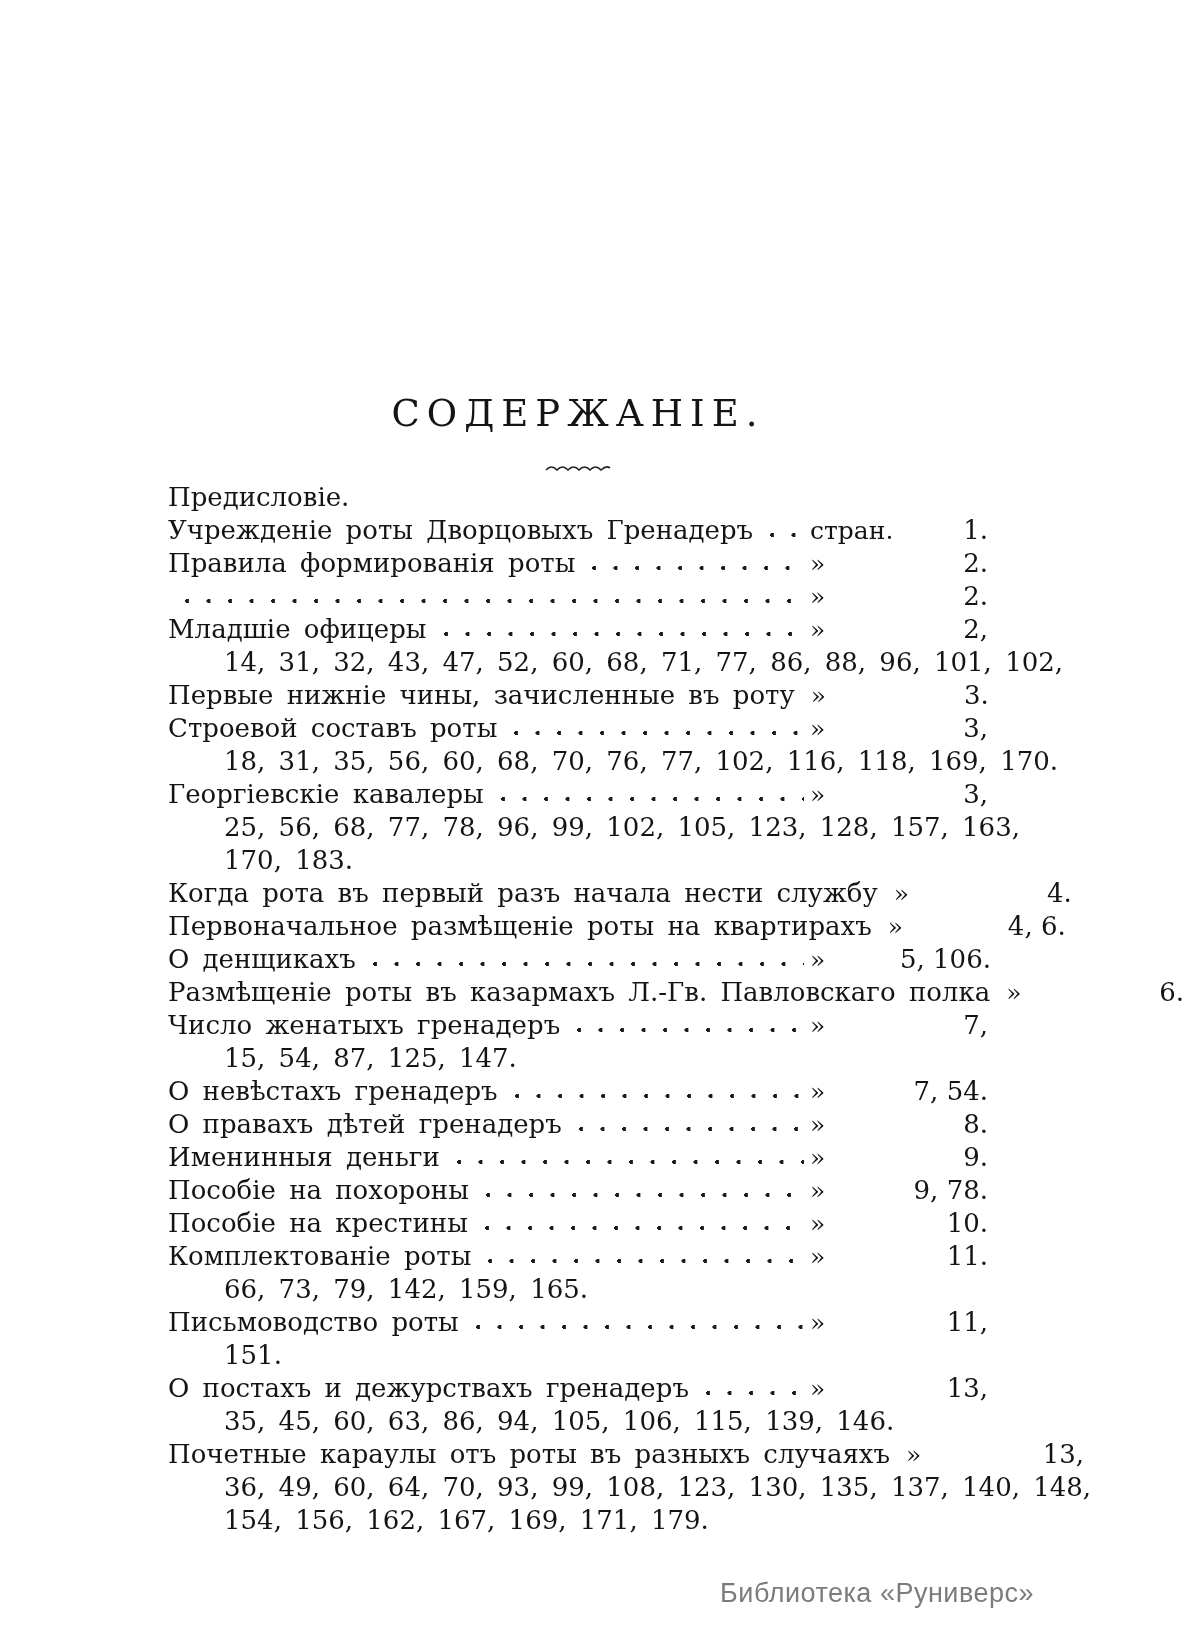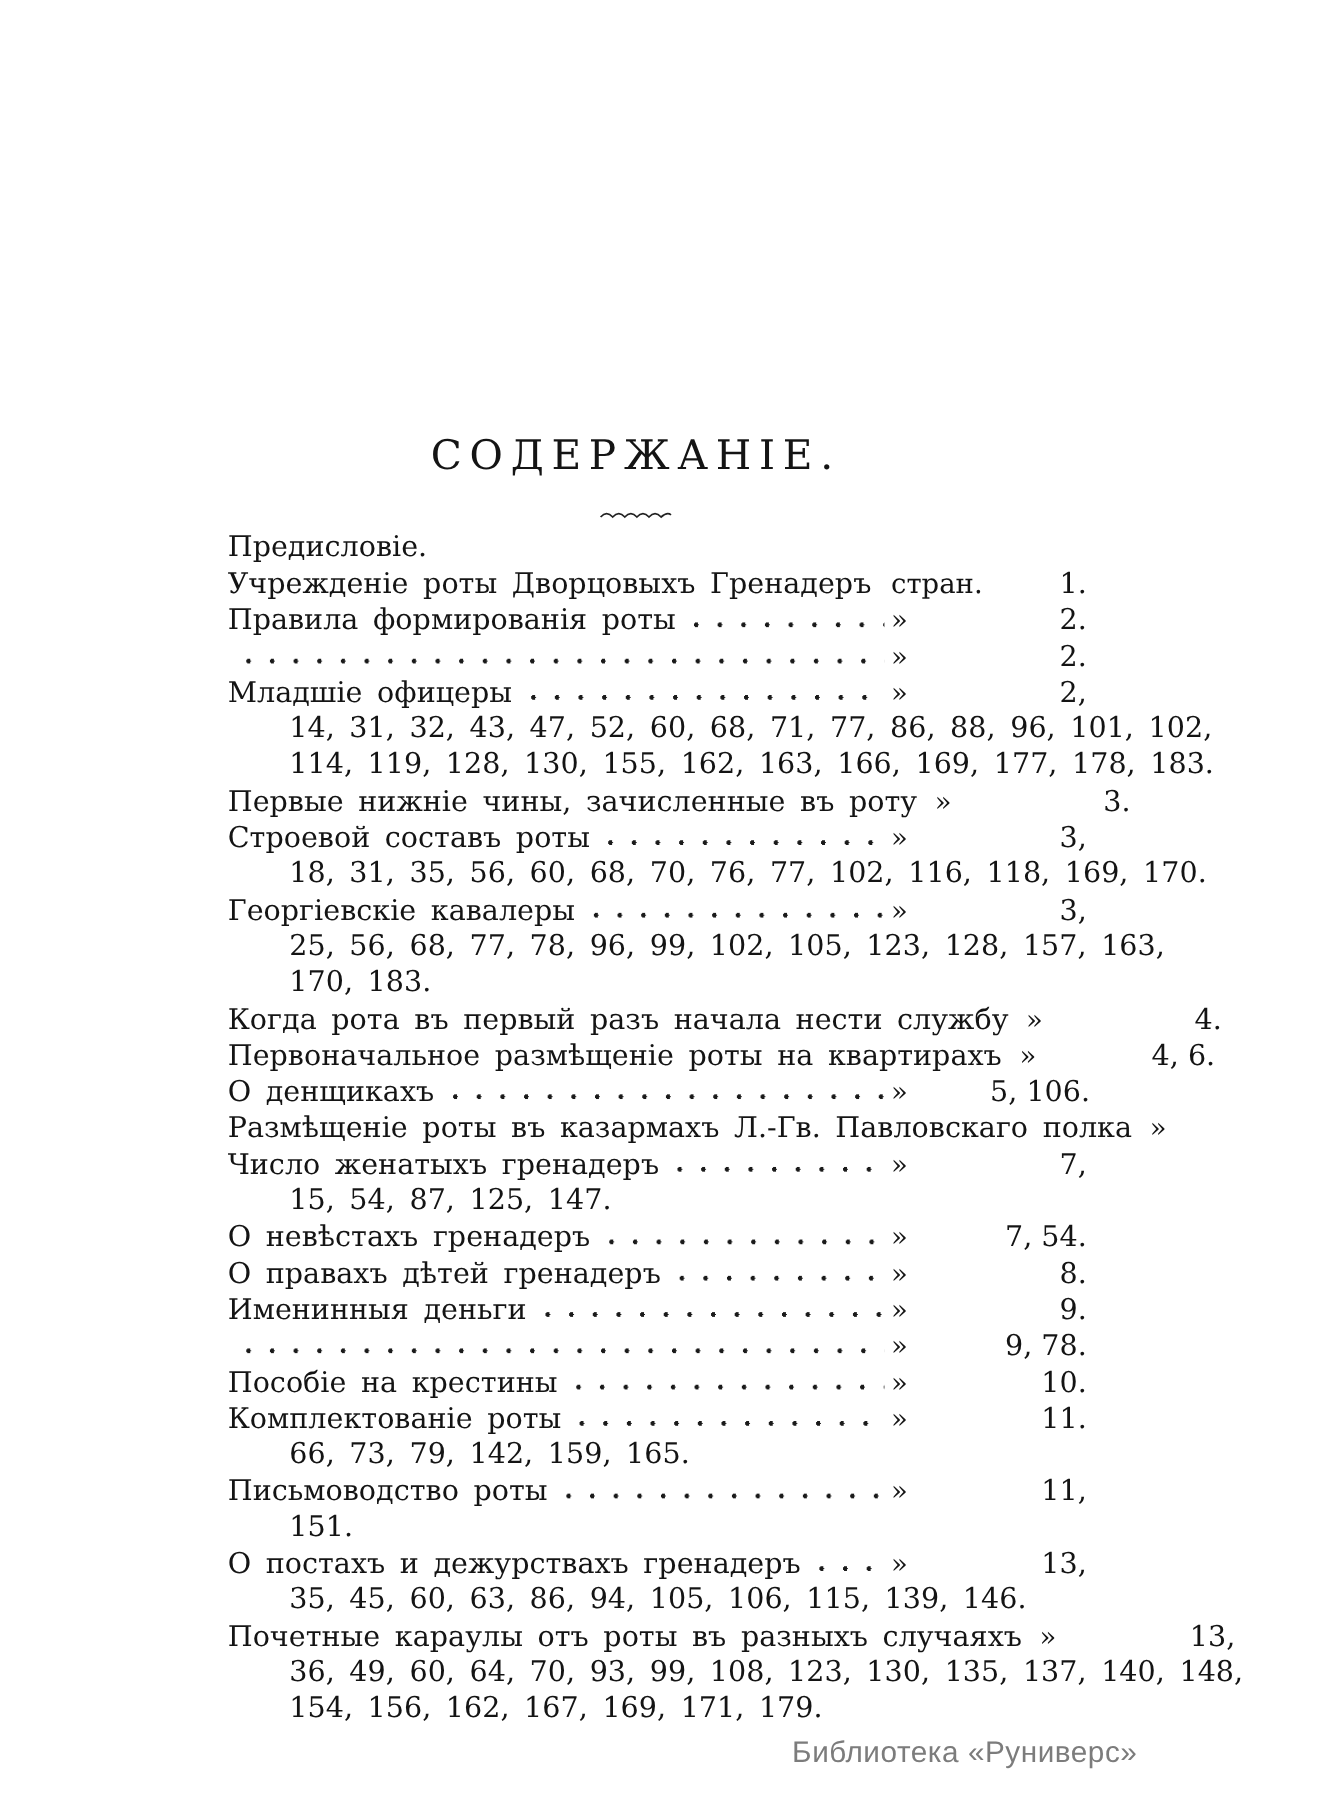--- a/index.html
+++ b/index.html
@@ -29,21 +29,20 @@
     position:absolute;
     top:481px;left:168px;width:820px;
   }
   .row{
     display:flex;
     align-items:baseline;
     height:33px;
     line-height:33px;
     font-size:26px;
     white-space:nowrap;
-    margin-left:39px;
   }
   .lbl{flex:none;word-spacing:5px;}
   .leader{
     flex:1 1 auto;
     align-self:stretch;
     margin:0 6px 0 10px;
     background-image:radial-gradient(circle 2.1px at 3px center, #1a1a1a 98%, transparent);
     background-size:21.5px 6px;
     background-repeat:repeat-x;
     background-position:left 6px bottom 9px;
@@ -102,23 +101,20 @@
 
     <div class="row">
       <span class="lbl">Младшіе офицеры</span>
       <span class="leader"></span>
       <span class="mk">»</span>
       <span class="pg">2,</span>
     </div>
     <div class="row cont">
       <span class="lbl">14, 31, 32, 43, 47, 52, 60, 68, 71, 77, 86, 88, 96, 101, 102,</span>
     </div>
-    <div class="row cont">
-      <span class="lbl">114, 119, 128, 130, 155, 162, 163, 166, 169, 177, 178, 183.</span>
-    </div>
 
     <div class="row">
       <span class="lbl">Первые нижніе чины, зачисленные въ роту</span>
       <span class="leader"></span>
       <span class="mk">»</span>
       <span class="pg">3.</span>
     </div>
 
     <div class="row">
       <span class="lbl">Строевой составъ роты</span>
@@ -196,20 +192,21 @@
     </div>
 
     <div class="row">
       <span class="lbl">Именинныя деньги</span>
       <span class="leader"></span>
       <span class="mk">»</span>
       <span class="pg">9.</span>
     </div>
 
     <div class="row">
+      <span class="lbl">Пособіе на похороны</span>
       <span class="leader"></span>
       <span class="mk">»</span>
       <span class="pg">9, 78.</span>
     </div>
 
     <div class="row">
       <span class="lbl">Пособіе на крестины</span>
       <span class="leader"></span>
       <span class="mk">»</span>
       <span class="pg">10.</span>

